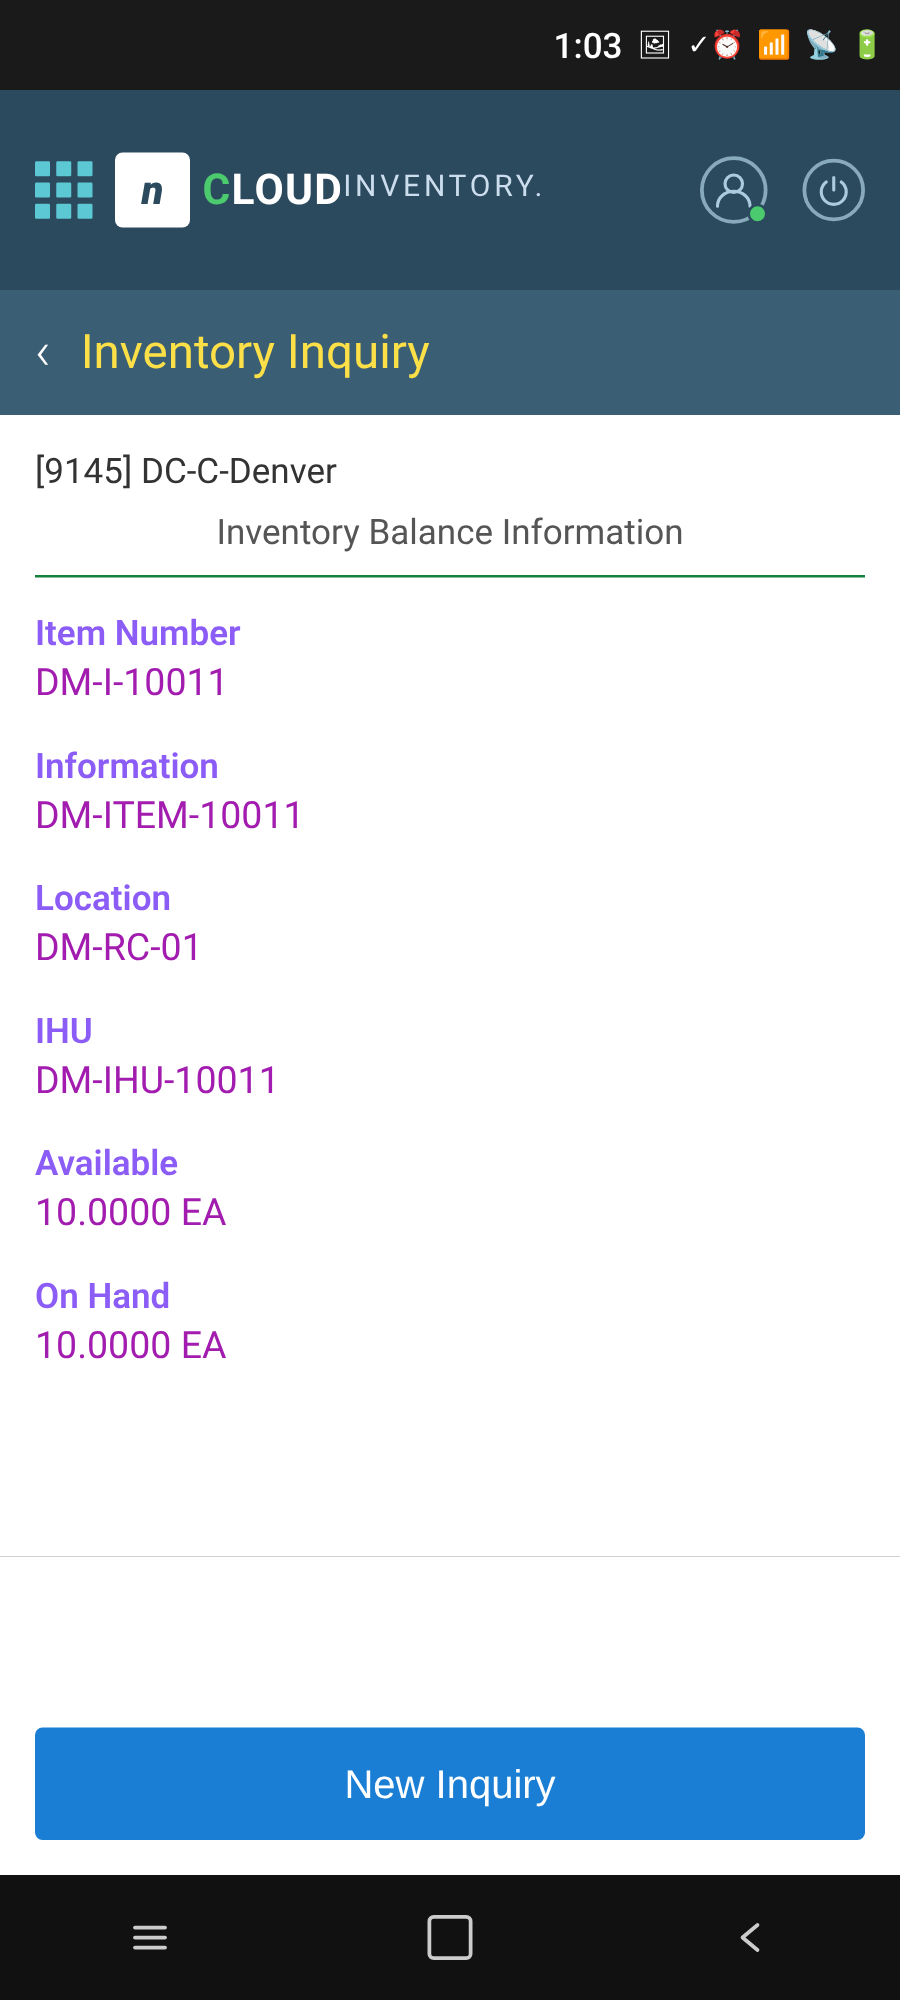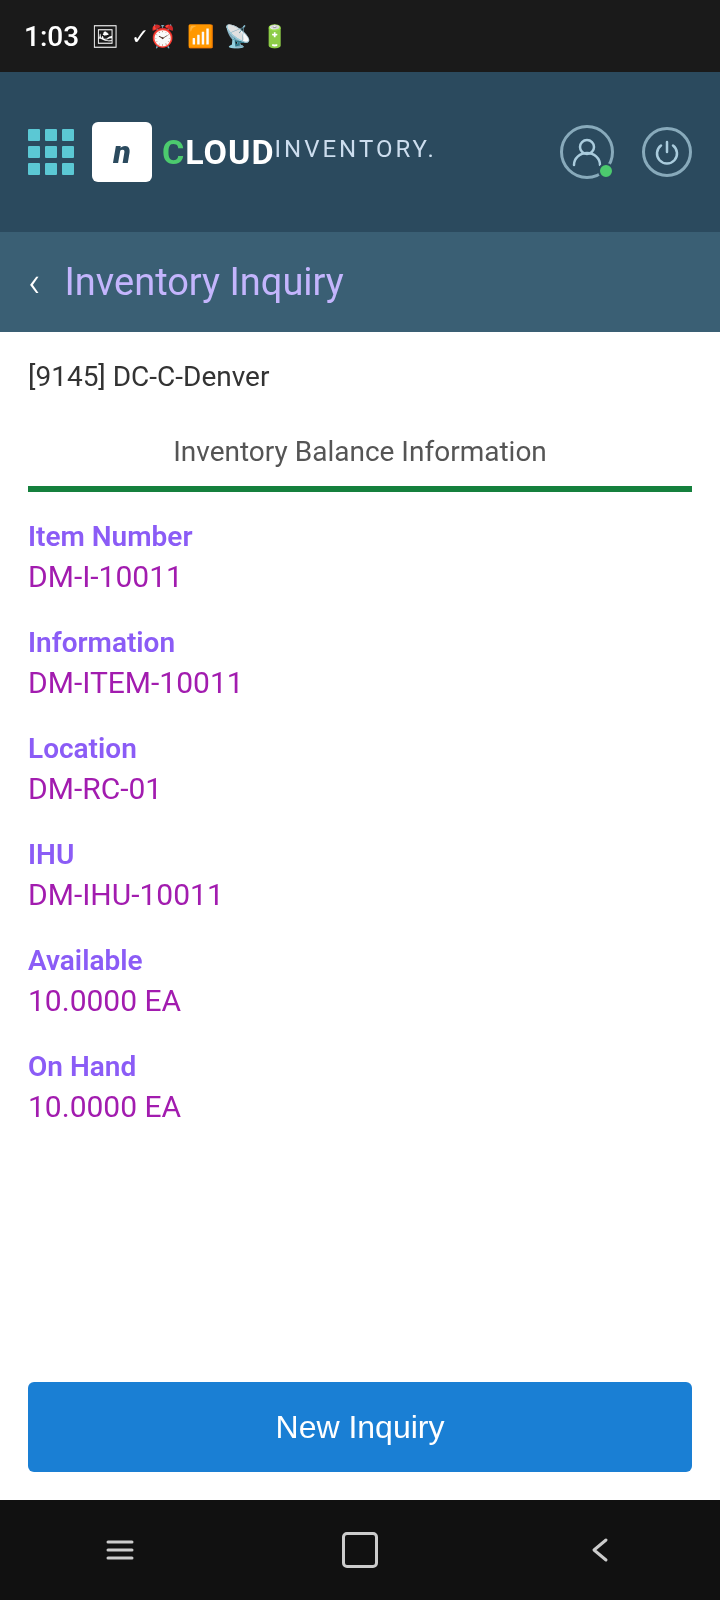--- a/index.html
+++ b/index.html
@@ -13,22 +13,22 @@
       flex-direction: column;
     }
 
     
     .status-bar {
       width: 100%;
       height: 72px;
       background: #1a1a1a;
       display: flex;
       align-items: center;
-      justify-content: flex-start;
-      padding: 0 24px;
+      justify-content: flex-end;
+      padding: 0 12px;
     }
     .status-bar-left {
       display: flex;
       align-items: center;
       gap: 12px;
     }
     .status-time {
       color: #fff;
       font-size: 28px;
       font-weight: 500;
@@ -163,44 +163,44 @@
       padding: 0 28px;
       gap: 24px;
     }
     .back-arrow {
       color: #fff;
       font-size: 42px;
       font-weight: 300;
       line-height: 1;
     }
     .page-title {
-      color: #c4b5fd;
+      color: #fde047;
       font-size: 38px;
       font-weight: 400;
     }
 
     
     .main-content {
       flex: 1;
       background: #fff;
       padding: 28px 28px 0 28px;
     }
 
     .warehouse-label {
       font-size: 28px;
       color: #333;
-      margin-bottom: 42px;
+      margin-bottom: 16px;
     }
 
     .section-title {
       text-align: center;
       font-size: 28px;
       color: #555;
       padding-bottom: 18px;
-      border-bottom: 6px solid #15803d;
+      border-bottom: 2px solid #15803d;
       margin-bottom: 28px;
     }
 
     .field-group {
       margin-bottom: 32px;
     }
     .field-label {
       font-size: 28px;
       font-weight: 600;
       color: #8b5cf6;

